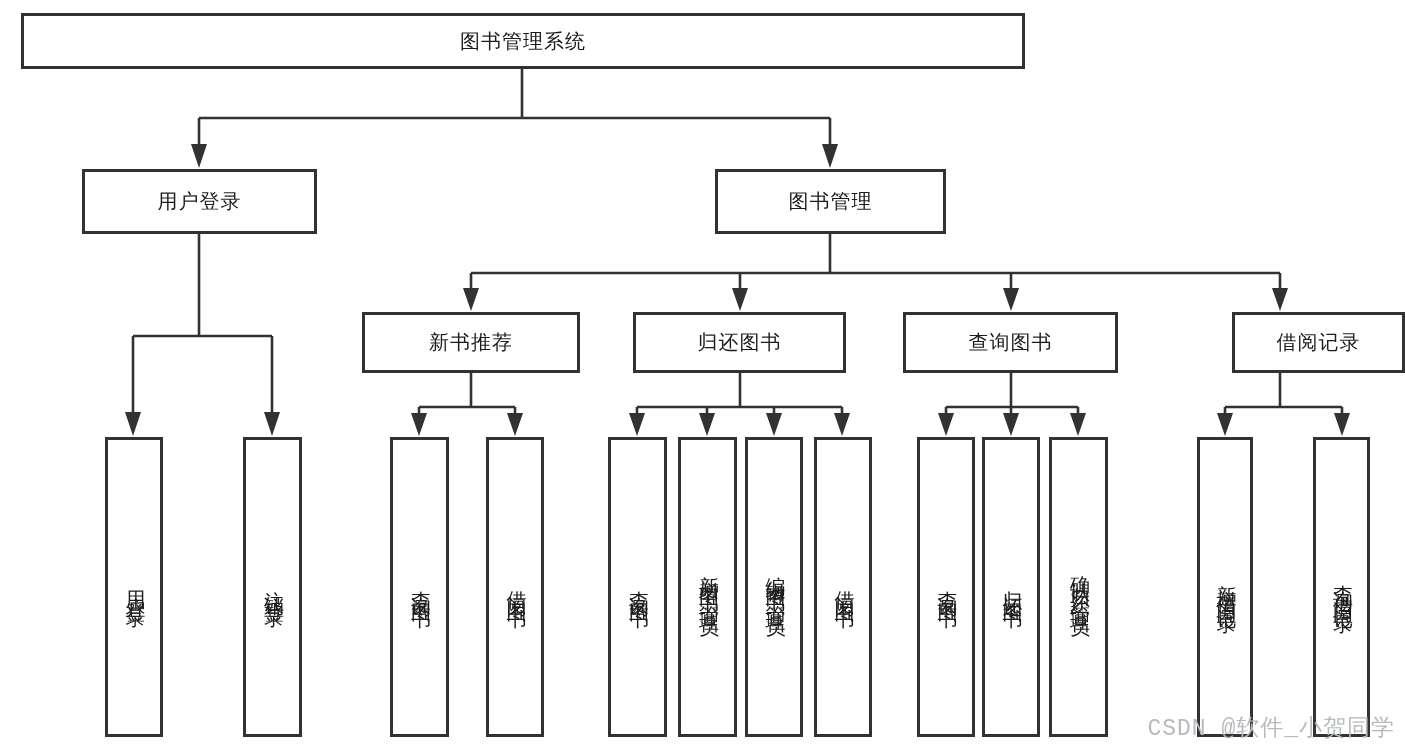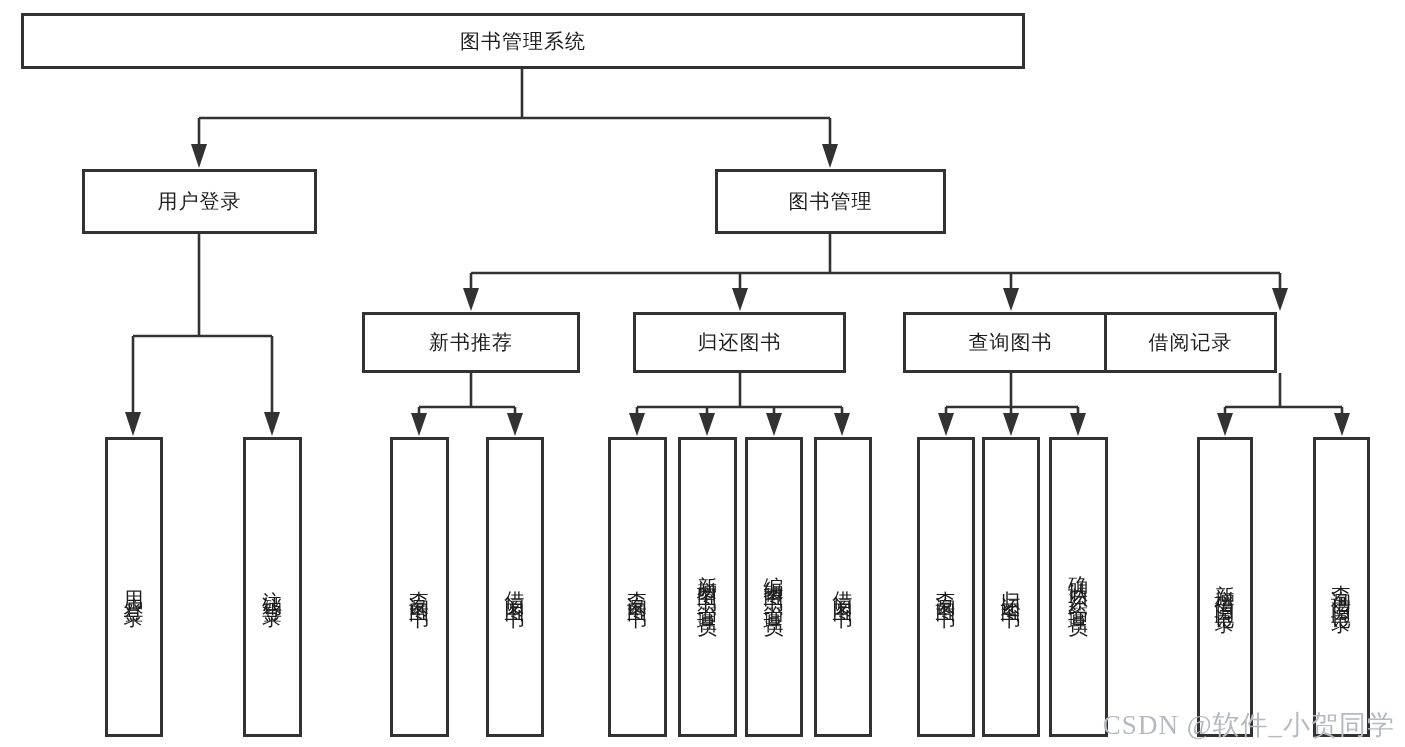--- a/index.html
+++ b/index.html
@@ -6,21 +6,21 @@
     --line:#323232;
     --text:#1c1c1c;
     --watermark:#b6babf;
     --bg:#ffffff;
   }
   html,body{margin:0;padding:0;background:var(--bg);}
   .stage{
     position:relative;
     width:1405px;height:747px;
     background:var(--bg);
-    font-family:Liberation Serif, serif;
+    font-family:Liberation Mono, monospace;
     overflow:hidden;
   }
   svg.connectors{position:absolute;left:0;top:0;width:1405px;height:747px;}
   svg.connectors path{stroke:var(--line);stroke-width:2.6;fill:none;}
   svg.connectors polygon{fill:var(--line);stroke:none;}
   .node{
     position:absolute;
     box-sizing:border-box;
     border:3px solid var(--line);
     background:#fff;
@@ -33,21 +33,21 @@
   .node.vert{
     writing-mode:vertical-rl;
     letter-spacing:6px;
     line-height:1;
     white-space:normal;
   }
   .watermark{
     position:absolute;
     right:10px;bottom:4px;
     color:var(--watermark);
-    font-size:27px;
+    font-size:23px;
     letter-spacing:1px;
     white-space:nowrap;
   }
 </style>
 </head>
 <body>
 
 <div class="stage">
 
   <svg class="connectors" viewBox="0 0 1405 747" aria-hidden="true">
@@ -125,21 +125,21 @@
 
   <div class="node" style="left:362px;top:312px;width:218px;height:61px">
     <span>新书推荐</span>
   </div>
   <div class="node" style="left:633px;top:312px;width:213px;height:61px">
     <span>归还图书</span>
   </div>
   <div class="node" style="left:903px;top:312px;width:215px;height:61px">
     <span>查询图书</span>
   </div>
-  <div class="node" style="left:1104px;top:312px;width:173px;height:61px">
+  <div class="node" style="left:1232px;top:312px;width:173px;height:61px">
     <span>借阅记录</span>
   </div>
 
   <div class="node vert" style="left:105px;top:437px;width:58px;height:300px">
     <span>用户登录</span>
   </div>
   <div class="node vert" style="left:243px;top:437px;width:59px;height:300px">
     <span>注销登录</span>
   </div>
 

